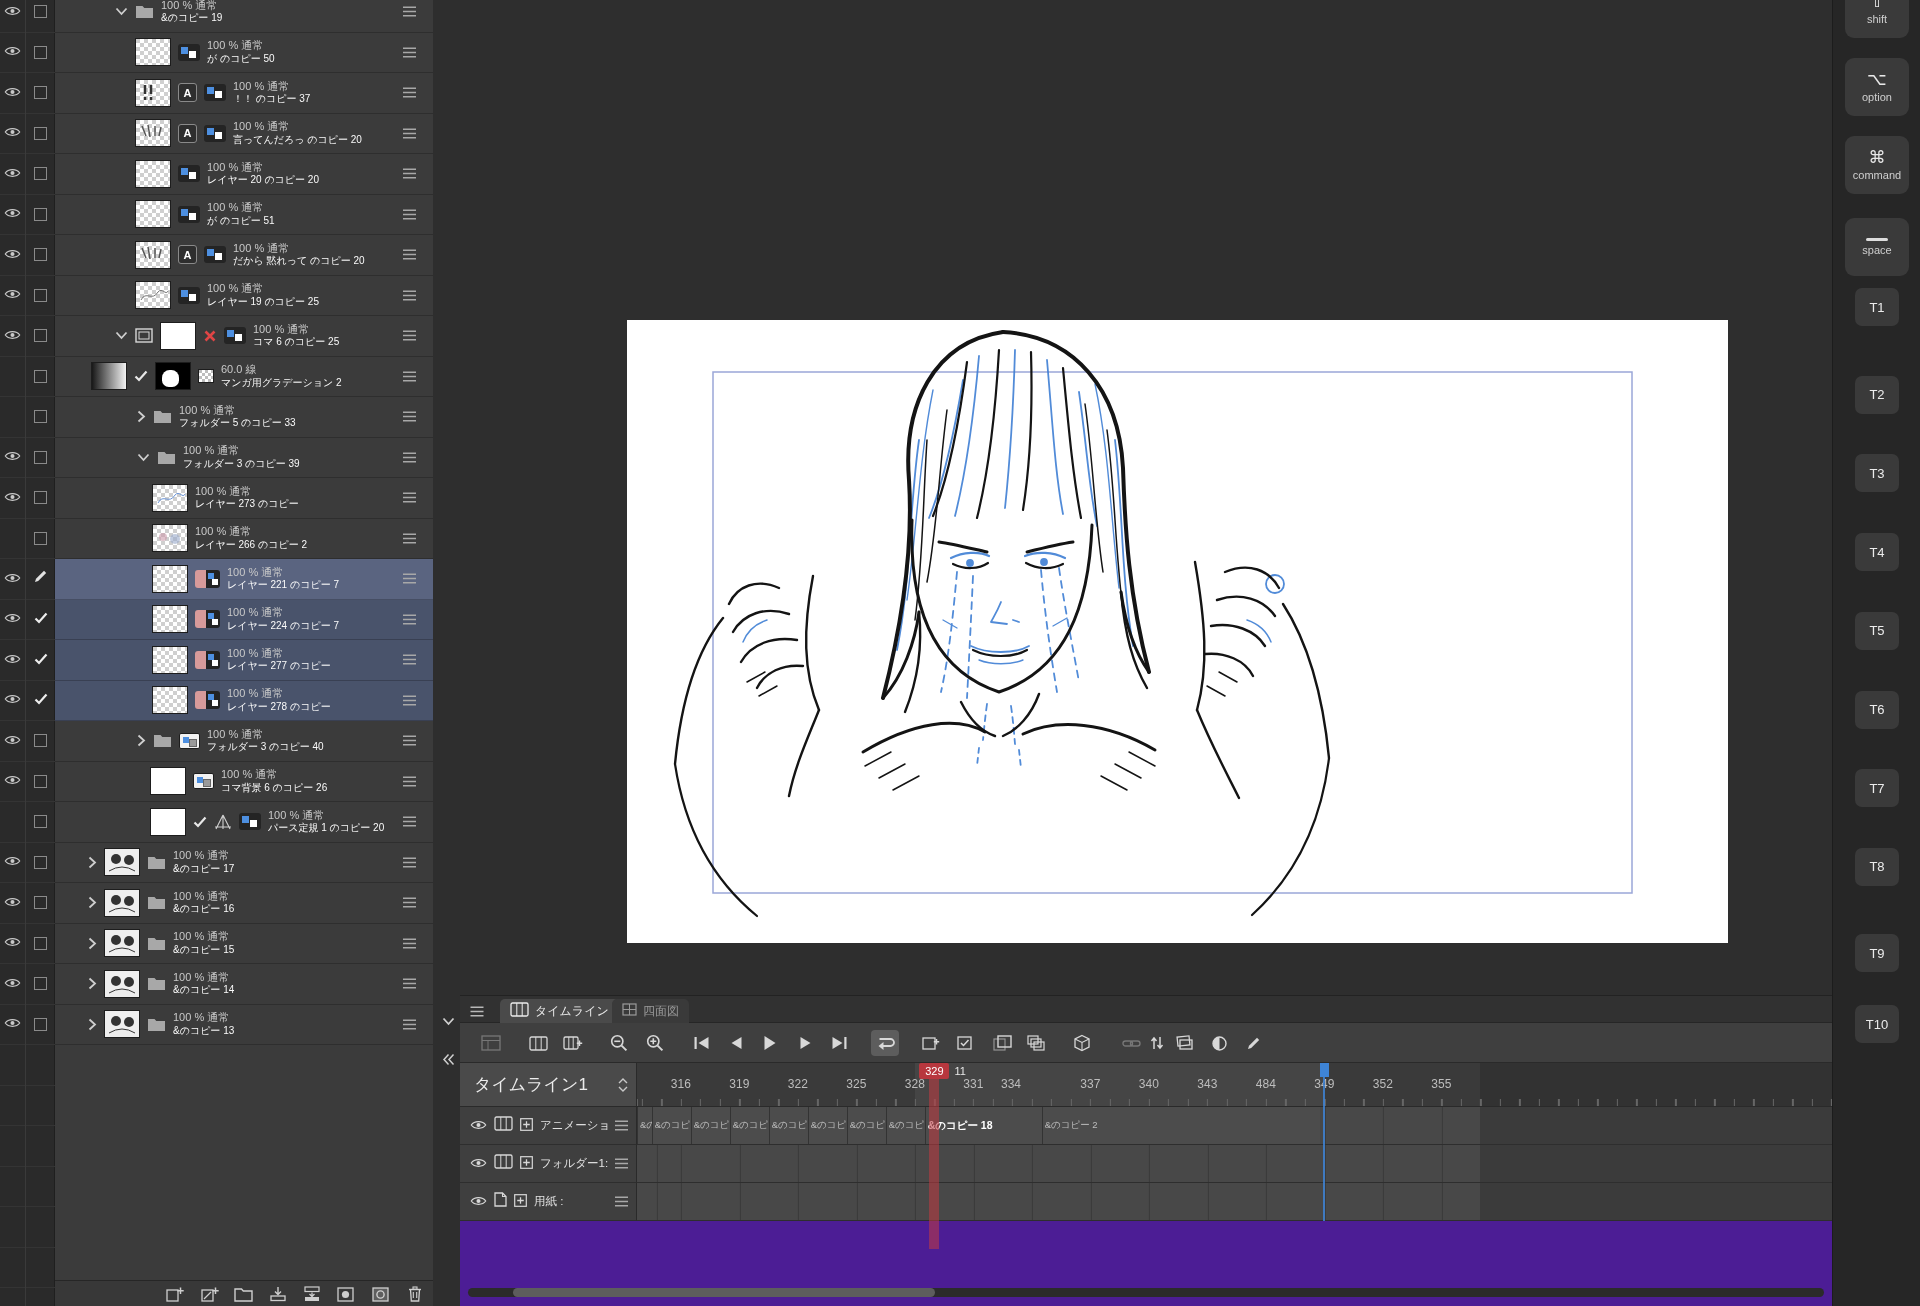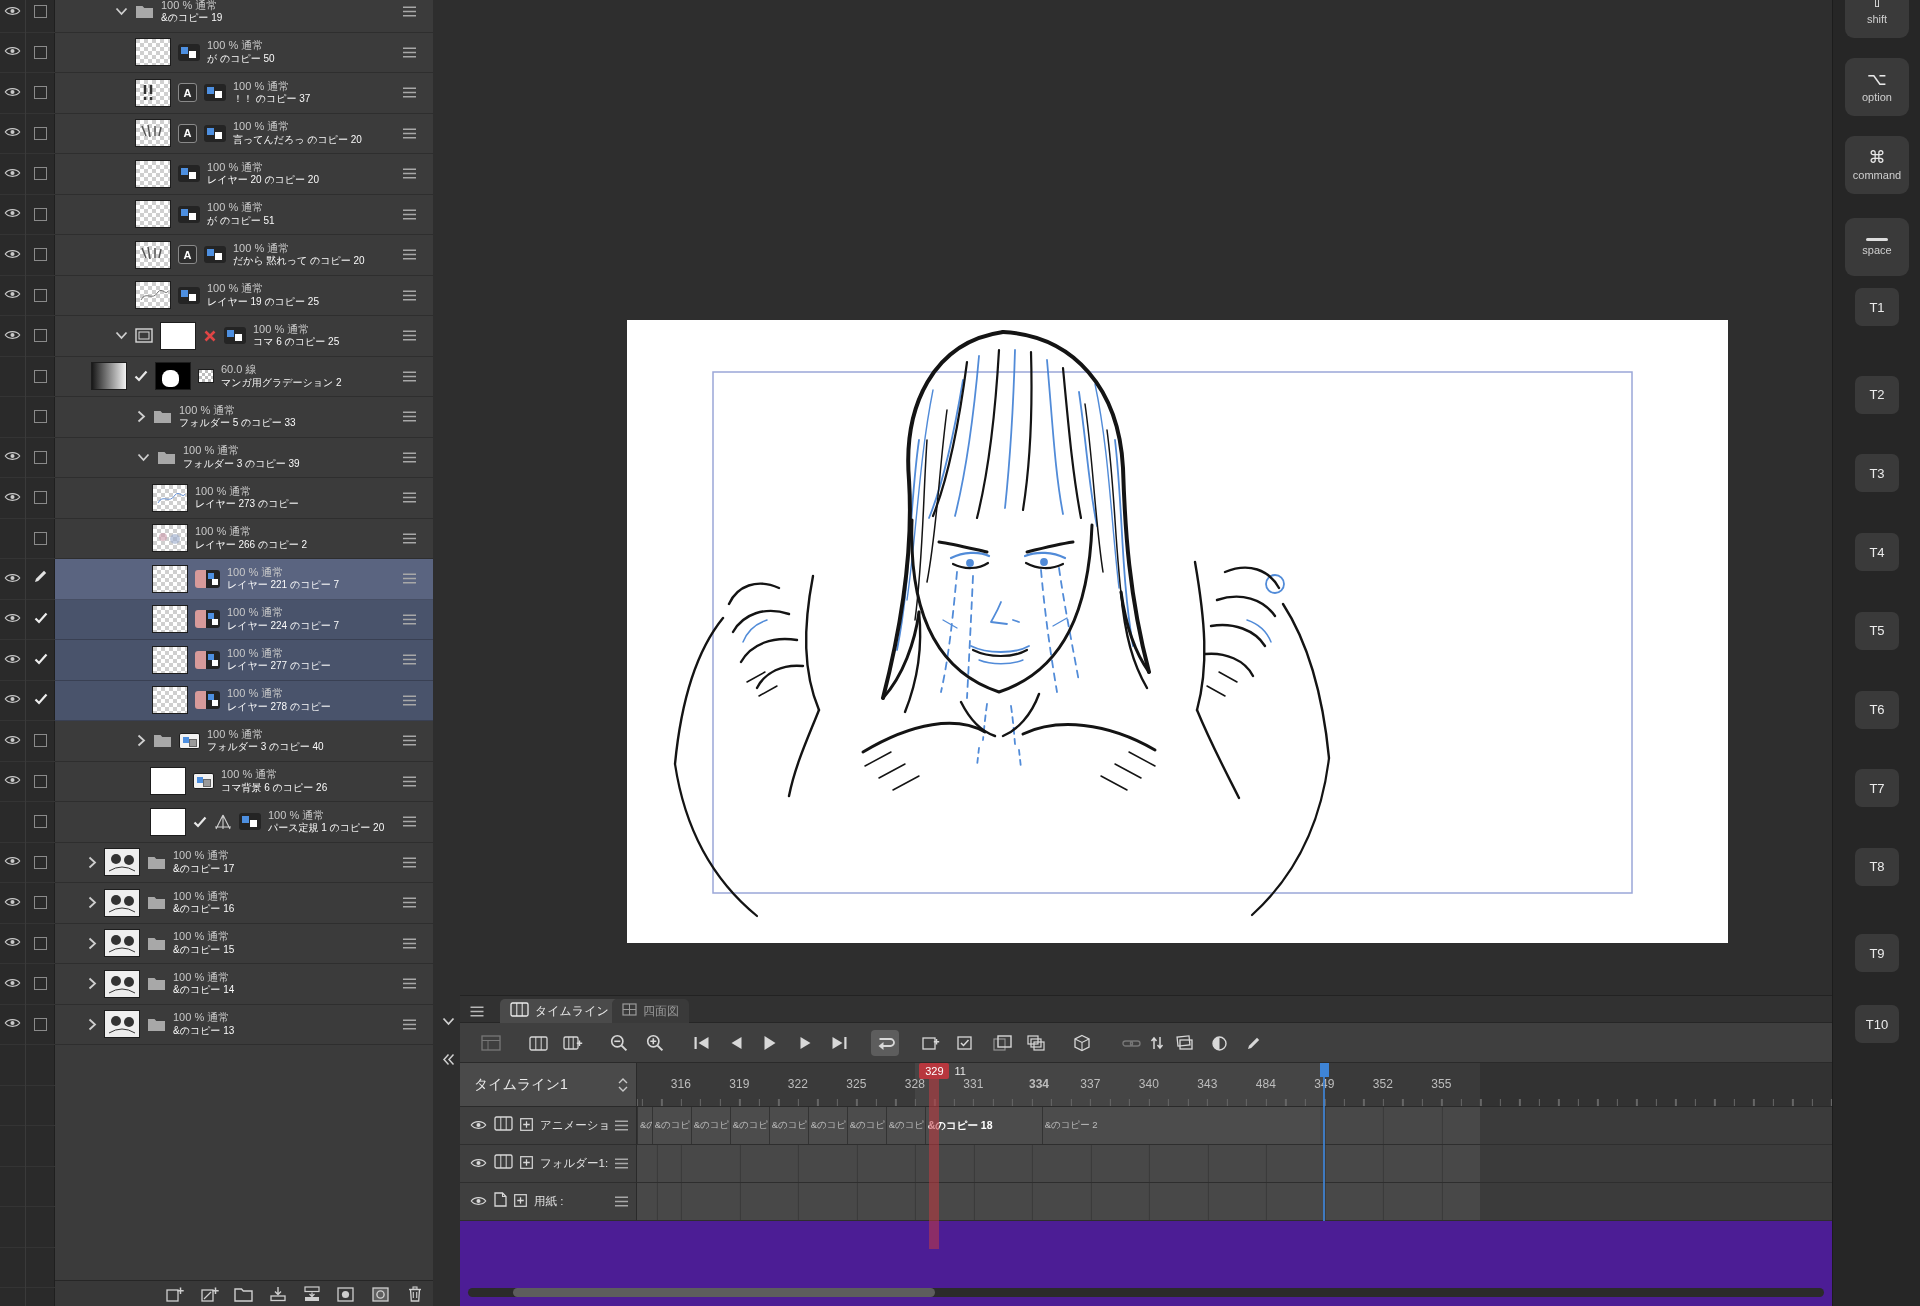--- a/index.html
+++ b/index.html
@@ -57,21 +57,21 @@
   .tl-tabbar{position:absolute;left:0;top:0;width:100%;height:27px;background:#313131;border-bottom:1px solid #262626}
   .tl-menu{position:absolute;left:10px;top:7px;color:#b8b8b8}
   .tl-tab{position:absolute;top:3px;height:24px;border-radius:5px 5px 0 0;display:flex;align-items:center;gap:6px;padding:0 10px;font-size:12px}
   .tl-tab.on{background:#4a4a4a;color:#ececec}
   .tl-tab.off{background:#3a3a3a;color:#9a9a9a}
   .tl-toolbar{position:absolute;left:0;top:27px;width:100%;height:40px;background:#3f3f3f;border-bottom:1px solid #2a2a2a}
   .tbtn{position:absolute;top:7px;width:28px;height:26px;display:flex;align-items:center;justify-content:center;color:#d8d8d8;border-radius:4px}
   .tbtn.dim{color:#777}
   .tbtn.on{background:#5d5d5d}
   .tl-namebox{position:absolute;left:0;top:67px;width:177px;height:44px;background:#4a4a4a;border-right:1px solid #2a2a2a;border-bottom:1px solid #2a2a2a;display:flex;align-items:center;padding:0 8px 0 14px}
-  .tl-namebox .lbl{flex:1;font-size:14px;color:#ececec;white-space:nowrap;overflow:hidden}
+  .tl-namebox .lbl{flex:1;font-size:17px;color:#ececec;white-space:nowrap;overflow:hidden}
   .spin{display:flex;flex-direction:column;gap:2px;color:#c9c9c9}
   .tl-ruler{position:absolute;left:177px;top:67px;right:0;height:44px;background:#3a3a3a;border-bottom:1px solid #2a2a2a;overflow:hidden}
   .rnum{position:absolute;top:14px;width:40px;text-align:center;font-size:12px;color:#bdbdbd}
   .ticks{position:absolute;left:0;bottom:0;width:100%;height:7px;background:repeating-linear-gradient(90deg,#666 0 1px,transparent 1px 19.5px) 4.9px 0}
   .tl-tracks{position:absolute;left:0;top:111px;width:100%;height:114px}
   .trk-head{position:absolute;left:0;width:177px;height:38px;background:#3f3f3f;border-right:1px solid #2a2a2a;border-bottom:1px solid #2e2e2e;display:flex;align-items:center;gap:7px;padding:0 8px 0 10px;color:#d8d8d8}
   .trk-head .tl{flex:1;min-width:0;font-size:11.5px;color:#e2e2e2;white-space:nowrap;overflow:hidden}
   .trk-lane{position:absolute;left:177px;right:0;height:38px;background:#3b3b3b;border-bottom:1px solid #2e2e2e;overflow:hidden}
   .lane-fill{position:absolute;left:0;top:0;height:100%;background:#484848;
              background-image:repeating-linear-gradient(90deg,rgba(0,0,0,.20) 0 1px,transparent 1px 58.5px);background-position:43.9px 0}
@@ -1221,21 +1221,21 @@
       <div class="tl-ruler" id="tlRuler">
           <div class="band" style="left: 277.875px; width: 409.5px;"></div>
           <div class="darkright" style="left: 843px; right: 0px;"></div>
           <div class="ticks"></div>
           <div class="rnum" style="left: 23.875px;">316</div>
           <div class="rnum" style="left: 82.375px;">319</div>
           <div class="rnum" style="left: 140.875px;">322</div>
           <div class="rnum" style="left: 199.375px;">325</div>
           <div class="rnum" style="left: 257.875px;">328</div>
           <div class="rnum" style="left: 316.375px;">331</div>
-          <div class="rnum" style="left: 382px; font-weight: bold;">334</div>
+          <div class="rnum" style="left: 354px;">334</div>
           <div class="rnum" style="left: 433.375px;">337</div>
           <div class="rnum" style="left: 491.875px;">340</div>
           <div class="rnum" style="left: 550.375px;">343</div>
           <div class="rnum" style="left: 608.875px;">484</div>
           <div class="rnum" style="left: 667.375px;">349</div>
           <div class="rnum" style="left: 725.875px;">352</div>
           <div class="rnum" style="left: 784.375px;">355</div>
         </div>
       <div class="tl-tracks" id="tlTracks">
           <div class="trk-head" style="top: 0px;">

